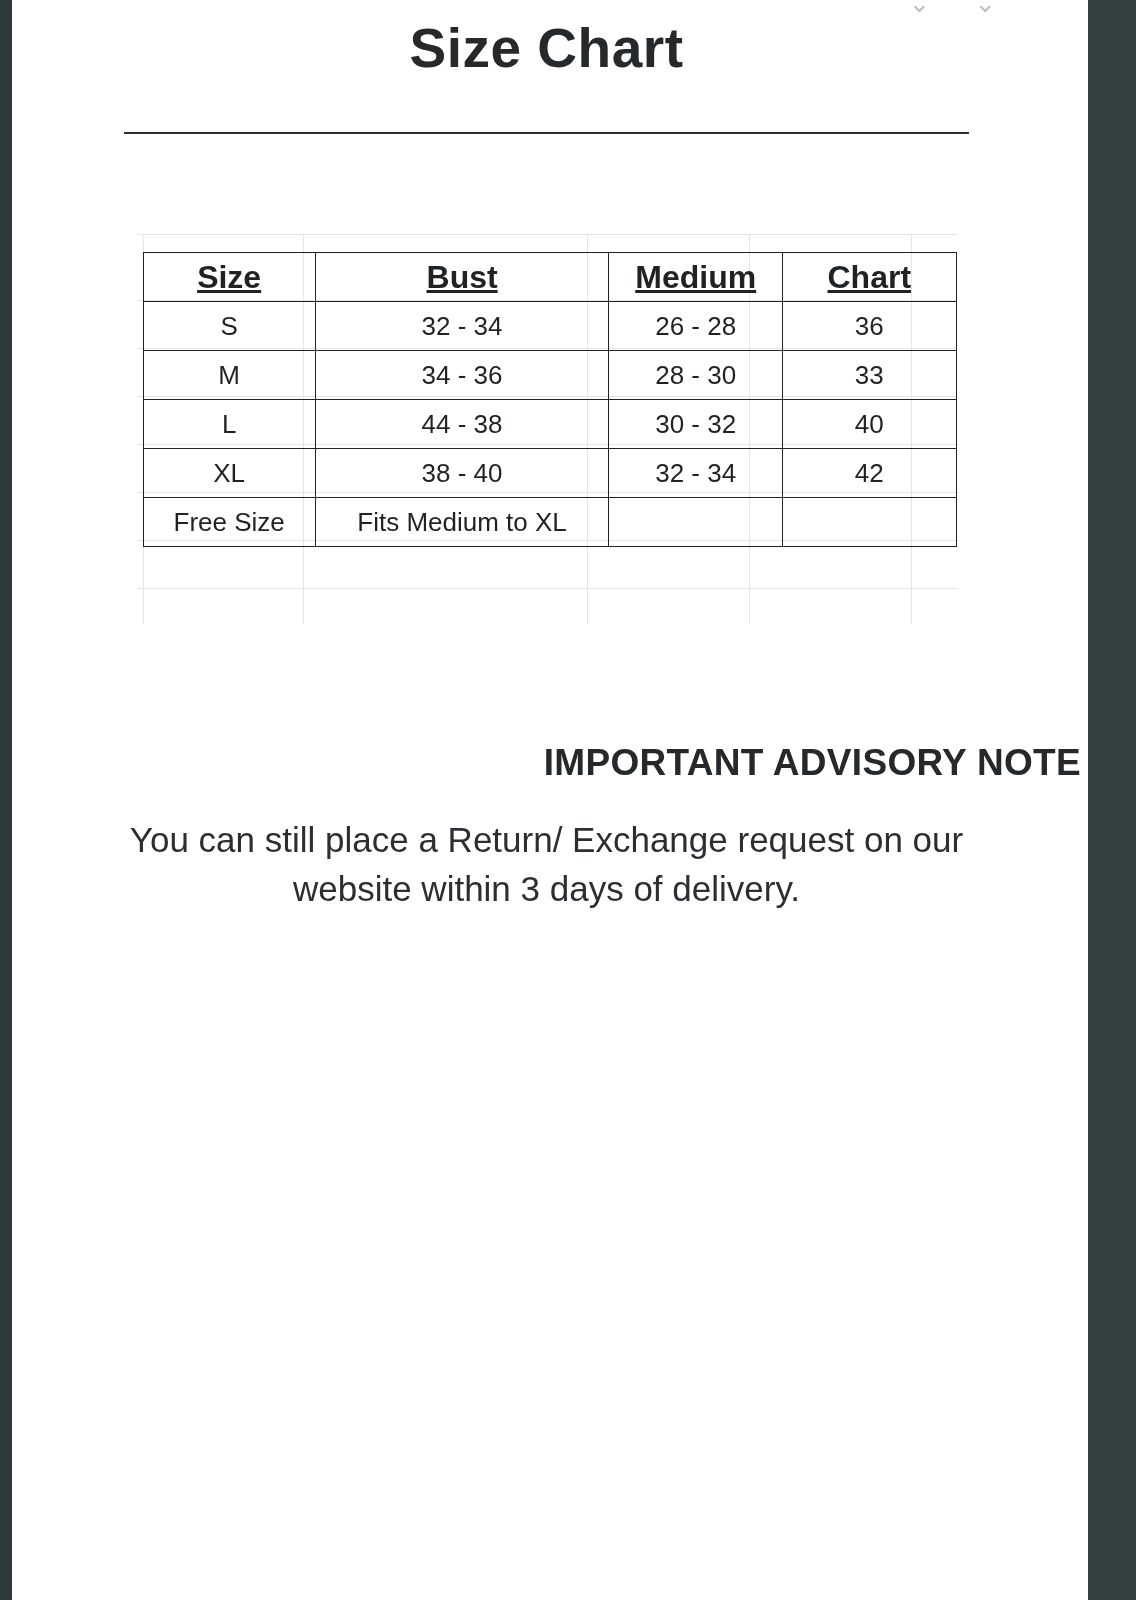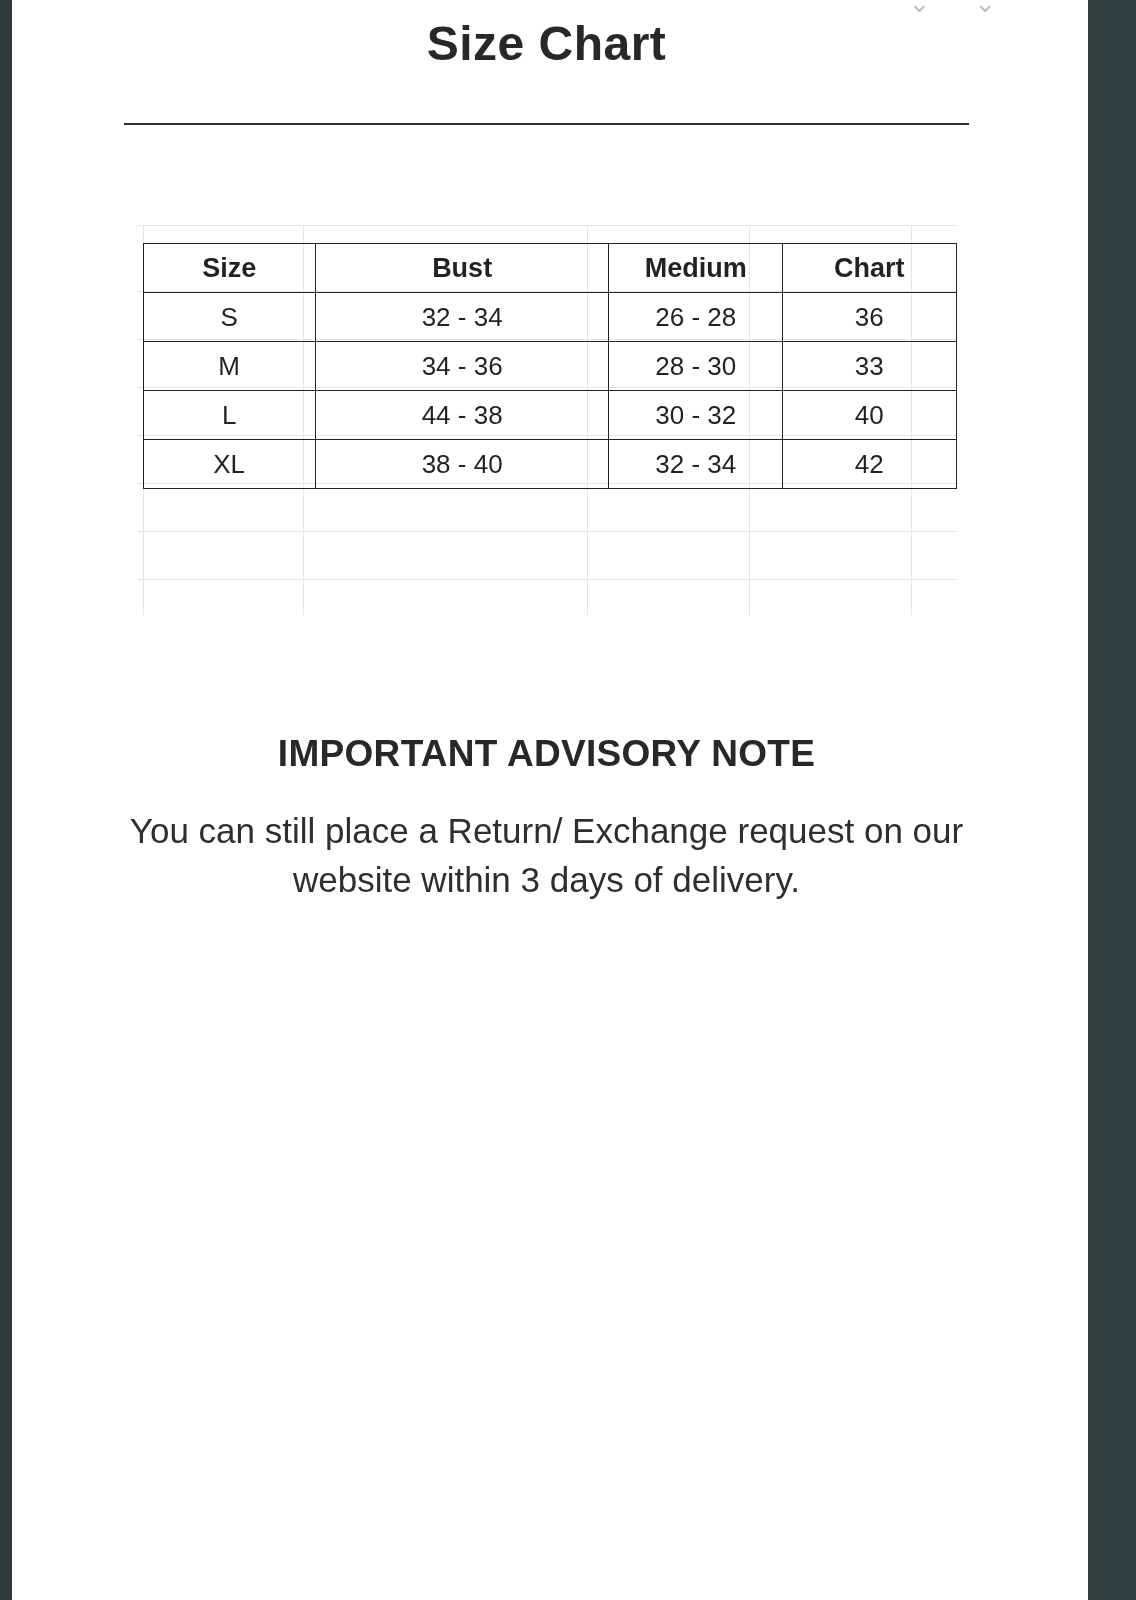--- a/index.html
+++ b/index.html
@@ -51,21 +51,21 @@
     display: flex;
     gap: 44px;
     color: #b9c2c2;
     font-size: 26px;
     line-height: 1;
     z-index: 4;
   }
 
   .title {
     text-align: center;
-    font-size: 48px;
+    font-size: 55px;
     font-weight: bold;
     letter-spacing: 0.5px;
     margin: 16px 0 0 0;
     color: #26292c;
   }
 
   .divider {
     height: 2px;
     background: #2b2f33;
     margin: 52px auto 0 auto;
@@ -105,31 +105,32 @@
     border: 1.6px solid #1f2326;
     height: 48px;
     font-size: 26px;
     text-align: center;
     padding: 0 6px;
     color: #1f2326;
     font-weight: normal;
   }
   table.size-table th {
     font-weight: bold;
-    font-size: 27px;
+    font-size: 32px;
+    text-decoration: underline;
   }
   .col-size { width: 160px; }
   .col-bust { width: 282px; }
   .col-waist { width: 161px; }
   .col-hips { width: 161px; }
   td.b { font-weight: bold; }
   td.empty { border-color: #1f2326; }
 
   .advisory-heading {
-    text-align: center;
+    text-align: right;
     font-size: 37px;
     font-weight: bold;
     margin-top: 118px;
     color: #26292c;
     letter-spacing: 0.3px;
   }
 
   .body-text {
     margin: 46px 58px 0 58px;
     text-align: center;
@@ -201,20 +202,26 @@
           <td>44 - 38</td>
           <td>30 - 32</td>
           <td>40</td>
         </tr>
         <tr>
           <td class="b">XL</td>
           <td>38 - 40</td>
           <td>32 - 34</td>
           <td>42</td>
         </tr>
+        <tr>
+          <td class="b">Free Size</td>
+          <td>Fits Medium to XL</td>
+          <td class="empty"></td>
+          <td class="empty"></td>
+        </tr>
       </tbody>
     </table>
   </div>
 
   <h2 class="advisory-heading">IMPORTANT ADVISORY NOTE</h2>
 
 
   <p class="body-text second">You can still place a Return/ Exchange request on our website within 3 days of delivery.</p>
 
 </div>

